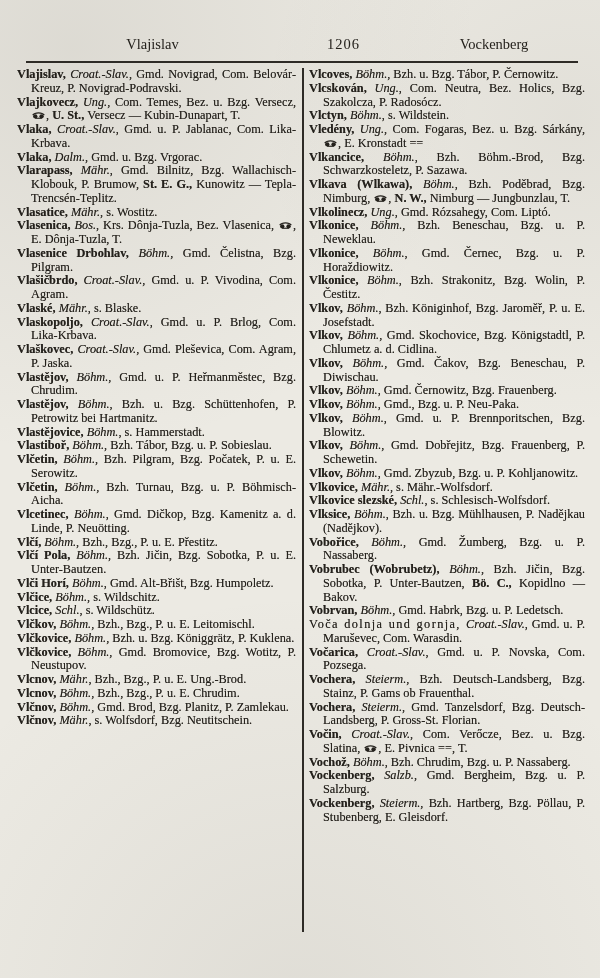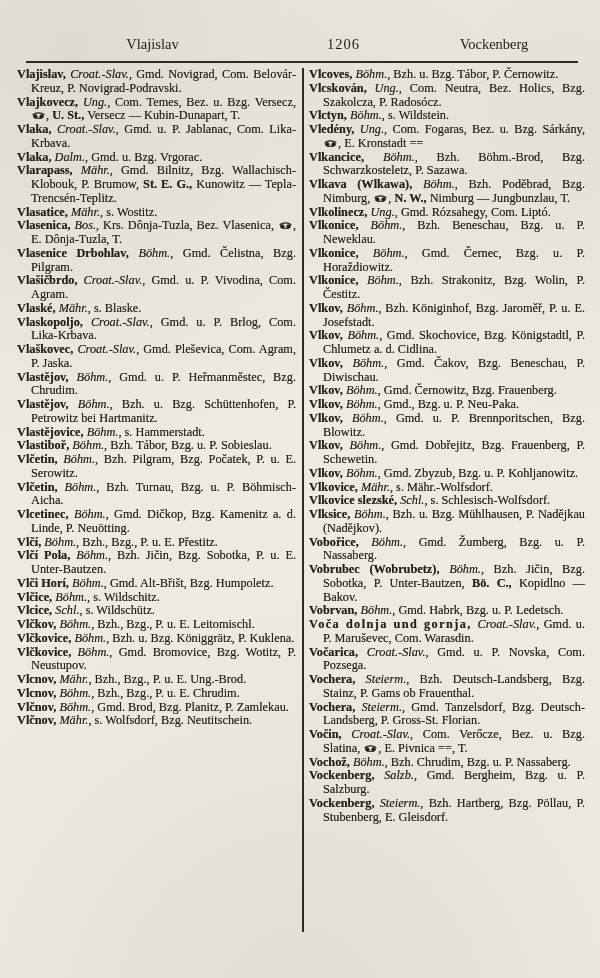--- a/index.html
+++ b/index.html
@@ -28,21 +28,21 @@
   .col-left{width:279px;}
   .col-right{flex:1;}
   .col-divider{width:2px;background:#2e2b26;margin:0 5px 0 6px;height:864px;}
   .entry{
     margin:0;padding-left:14px;text-indent:-14px;
     text-align:justify;
     text-shadow:0 0 0.4px rgba(36,33,28,0.55);
   }
   .b{font-weight:bold;}
   .i{font-style:italic;}
-  .bs{font-weight:bold;letter-spacing:1.4px;margin-top:32px;}
+  .bs{font-weight:normal;letter-spacing:1.4px;margin-top:32px;}
   .n{}
   .posthorn{display:inline-block;width:15px;height:9px;vertical-align:-1px;text-indent:0;}
   .posthorn svg{display:block;width:15px;height:9px;}
 </style>
 </head>
 <body>
 
 <div class="page">
   <div class="running-head">
     <span class="rh-left">Vlajislav</span>

